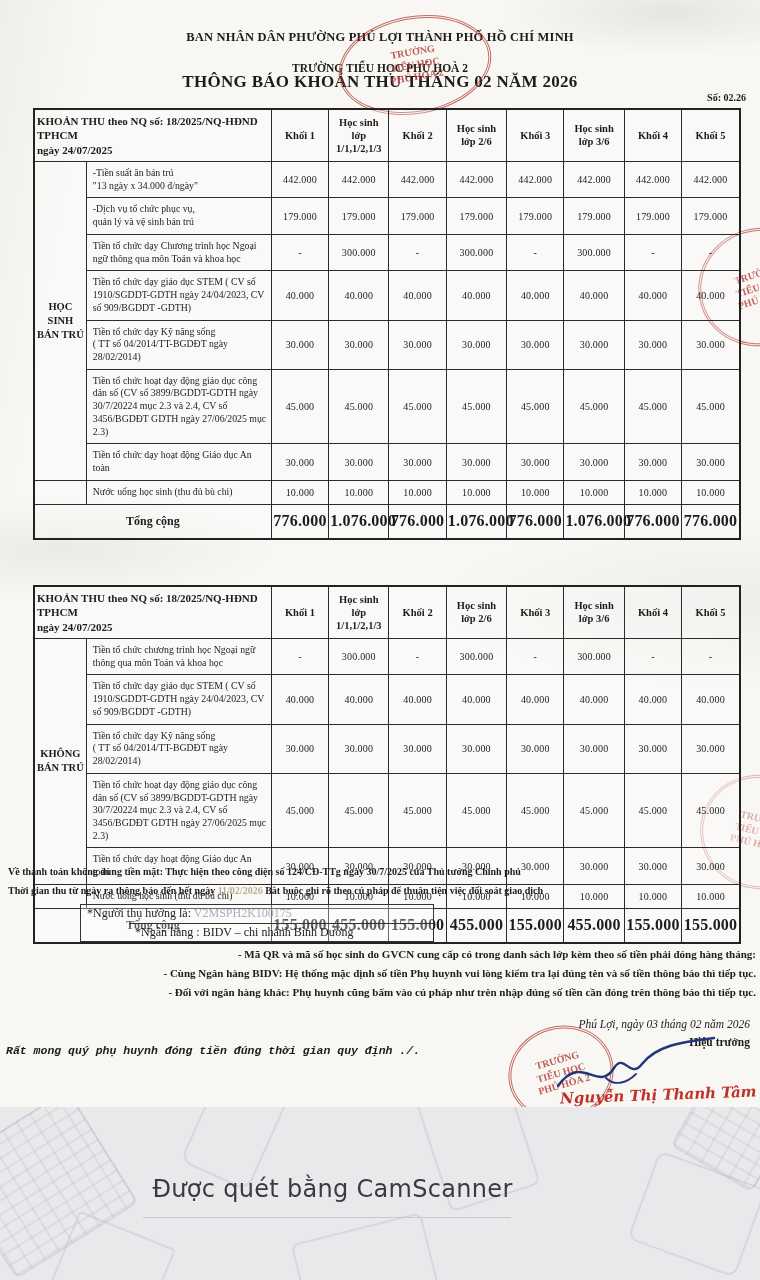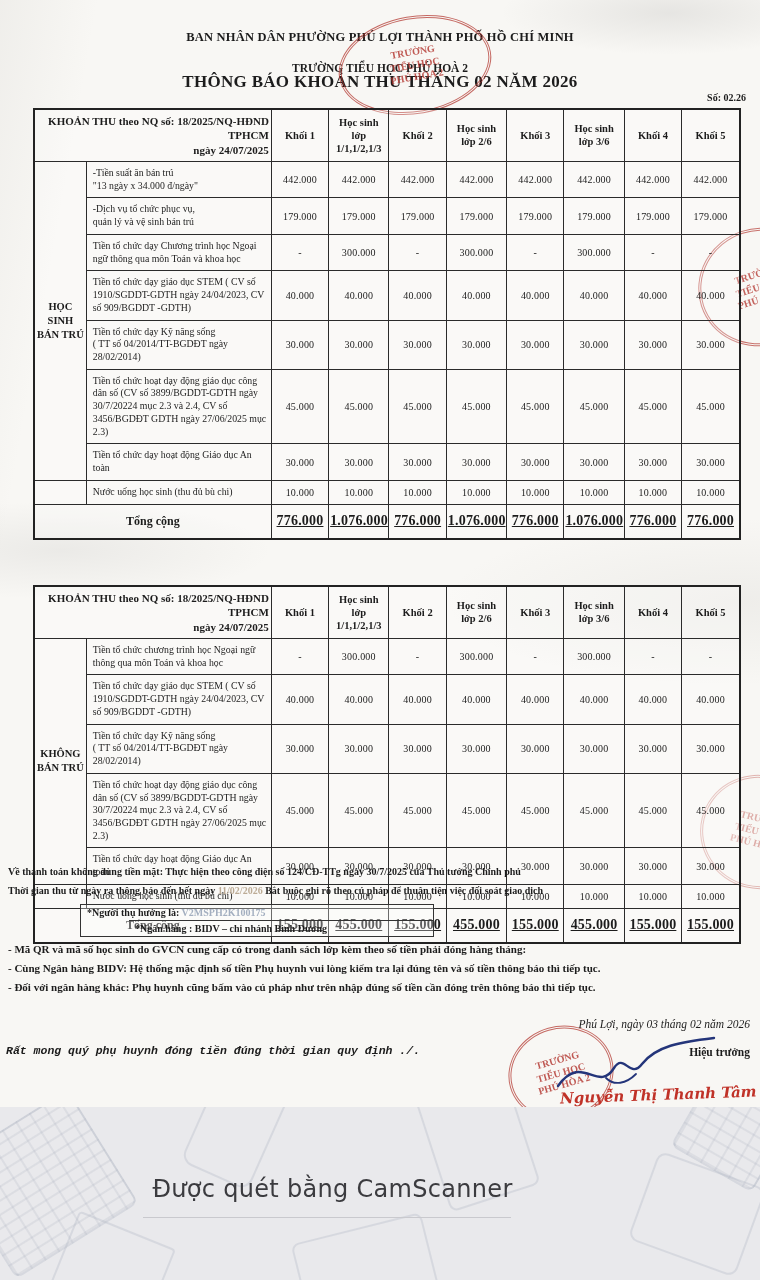--- a/index.html
+++ b/index.html
@@ -24,44 +24,44 @@
   .stamp-top{left:338px;top:16px;width:148px;height:92px;transform:rotate(-10deg);opacity:.85;}
   .stamp-right1{left:698px;top:228px;width:118px;height:112px;transform:rotate(-18deg);opacity:.8;}
   .stamp-right2{left:700px;top:775px;width:112px;height:108px;transform:rotate(14deg);opacity:.4;}
   .stamp-sign{left:508px;top:1026px;width:100px;height:88px;transform:rotate(-16deg);opacity:.85;}
   
   table.fee{position:absolute;left:33px;width:708px;border-collapse:collapse;table-layout:fixed;
     border:2px solid #222;background:rgba(255,255,255,.25);}
   .t1{top:108px;}
   .t2{top:585px;}
   table.fee th,table.fee td{border:1px solid #2b2b2b;vertical-align:middle;}
-  th.head-label{font-size:11px;font-weight:bold;text-align:right;white-space:pre-line;line-height:1.3;padding:4px 2px;}
+  th.head-label{font-size:11px;font-weight:bold;text-align:left;white-space:pre-line;line-height:1.3;padding:4px 2px;}
   th.col-head{font-size:10.5px;font-weight:bold;text-align:center;white-space:pre-line;line-height:1.25;padding:2px 1px;}
   td.group-cell{font-size:10.5px;font-weight:bold;text-align:center;white-space:pre-line;line-height:1.35;padding:2px 1px;}
   td.desc-cell{font-size:9.8px;text-align:left;padding:5px 4px 5px 6px;line-height:1.3;white-space:pre-line;}
   td.val-cell{font-size:10px;text-align:center;letter-spacing:.2px;padding:2px 1px;}
   tfoot td{font-weight:bold;}
   td.total-label{font-size:12px;text-align:center;padding:9px 2px;}
-  tfoot td.val-cell{font-size:14px;text-decoration:underline;}
+  tfoot td.val-cell{font-size:16px;}
   
   .foot{position:absolute;left:8px;top:866px;width:748px;}
   .foot p{margin:0;}
   .fb{font-size:10px;font-weight:bold;line-height:1.1;margin-bottom:8px !important;}
   .fn{font-size:10.5px;line-height:1.15;margin-bottom:3px !important;}
   .fn b{font-size:10.5px;}
   .faded-tan{color:#bcab95;}
   .faded-blue{color:#a3afc0;}
   .benef-box{border:1.5px solid #333;width:352px;margin:4px 0 6px 72px;background:rgba(255,255,255,.3);}
-  .benef-box .row{font-size:10px;font-weight:bold;padding:1px 6px;line-height:1.3;}
+  .benef-box .row{font-size:12px;font-weight:normal;padding:1px 6px;line-height:1.3;}
   .benef-box .row+.row{border-top:1.5px solid #333;margin-left:48px;}
-  .note{font-size:11px;font-weight:bold;line-height:1.1;margin-bottom:7px !important;}
+  .note{font-size:11px;font-weight:bold;line-height:1.1;margin-bottom:7px !important;text-align:right;}
   .closing{position:absolute;left:6px;top:1032px;font-size:11.5px;font-style:italic;font-weight:bold;font-family:Liberation Mono, monospace;}
   .sign-block{position:absolute;left:430px;top:1018px;width:320px;text-align:right;}
   .sign-date{font-size:11.5px;font-style:italic;}
-  .sign-role{font-size:11.5px;font-weight:bold;margin-top:16px;}
+  .sign-role{font-size:11.5px;font-weight:bold;margin-top:6px;}
   .sign-name{position:absolute;left:560px;top:1086px;font-size:15px;font-style:italic;font-weight:bold;color:#c03228;
     font-family:"DejaVu Serif",serif;transform:rotate(-2deg);white-space:nowrap;}
   .sig-svg{position:absolute;left:552px;top:1034px;pointer-events:none;}
   
   .cam-band{position:absolute;left:0;top:1107px;width:760px;height:173px;background:#e9e9ec;overflow:hidden;}
   .cam-shape{position:absolute;border:2px solid rgba(172,178,192,.30);border-radius:8px;}
   .cam-grid{background:repeating-linear-gradient(0deg,rgba(172,178,192,.22) 0 2px,transparent 2px 12px),
             repeating-linear-gradient(90deg,rgba(172,178,192,.22) 0 2px,transparent 2px 16px);}
   .cam-text{position:absolute;left:0;right:95px;top:68px;text-align:center;
     font-family:"DejaVu Sans",sans-serif;font-size:24px;color:#3b3b3f;letter-spacing:.3px;}

